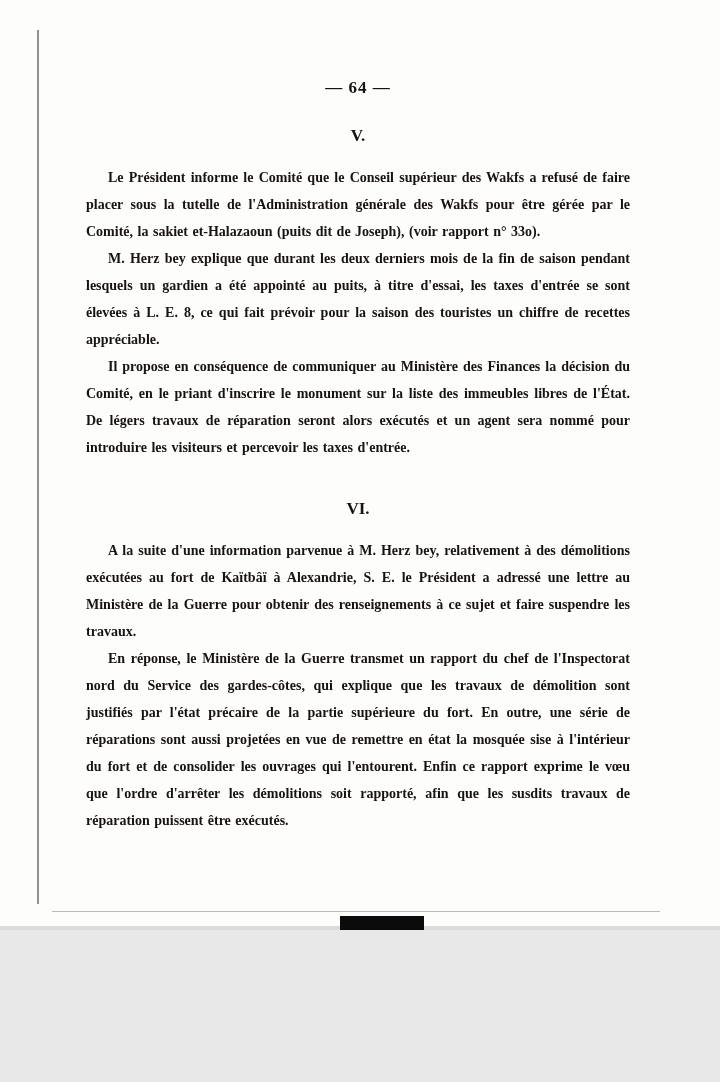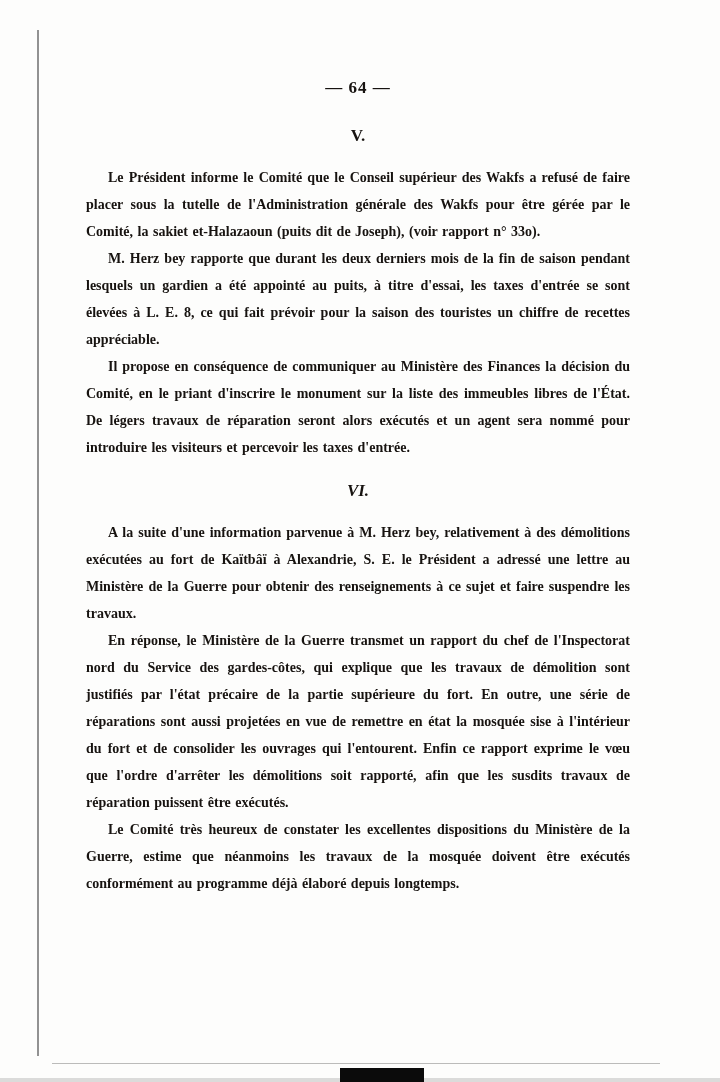--- a/index.html
+++ b/index.html
@@ -3,21 +3,21 @@
 <meta charset="utf-8">
 <style>
   html, body {
     margin: 0;
     padding: 0;
     background: #e8e8e8;
   }
   .page {
     position: relative;
     width: 720px;
-    height: 1082px;
+    height: 930px;
     margin: 0 auto;
     background: #fdfdfc;
     overflow: hidden;
     font-family: "Liberation Serif", "DejaVu Serif", serif;
     color: #171310;
   }
   .content {
     position: absolute;
     top: 78px;
     left: 86px;
@@ -30,22 +30,21 @@
     letter-spacing: 1px;
     margin: 0 0 28px 0;
   }
   .section-heading {
     text-align: center;
     font-size: 17px;
     font-weight: bold;
     margin: 0 0 18px 0;
   }
   .section + .section .section-heading {
-    margin-top: 20px;
-    font-style: italic;
+    margin-top: 38px;
   }
   .section p {
     margin: 0;
     text-indent: 22px;
     text-align: justify;
     font-size: 14px;
     font-weight: bold;
     line-height: 27px;
     word-spacing: 1px;
   }
@@ -93,29 +92,28 @@
 
   <div class="scan-left-edge"></div>
 
   <div class="content">
 
     <div class="page-number">— 64 —</div>
 
     <div class="section">
       <div class="section-heading">V.</div>
       <p>Le Président informe le Comité que le Conseil supérieur des Wakfs a refusé de faire placer sous la tutelle de l'Administration générale des Wakfs pour être gérée par le Comité, la sakiet et-Halazaoun (puits dit de Joseph), (voir rapport n° 33o).</p>
-      <p>M. Herz bey rapporte que durant les deux derniers mois de la fin de saison pendant lesquels un gardien a été appointé au puits, à titre d'essai, les taxes d'entrée se sont élevées à L. E. 8, ce qui fait prévoir pour la saison des touristes un chiffre de recettes appréciable.</p>
+      <p>M. Herz bey explique que durant les deux derniers mois de la fin de saison pendant lesquels un gardien a été appointé au puits, à titre d'essai, les taxes d'entrée se sont élevées à L. E. 8, ce qui fait prévoir pour la saison des touristes un chiffre de recettes appréciable.</p>
       <p>Il propose en conséquence de communiquer au Ministère des Finances la décision du Comité, en le priant d'inscrire le monument sur la liste des immeubles libres de l'État. De légers travaux de réparation seront alors exécutés et un agent sera nommé pour introduire les visiteurs et percevoir les taxes d'entrée.</p>
     </div>
 
     <div class="section">
       <div class="section-heading">VI.</div>
       <p>A la suite d'une information parvenue à M. Herz bey, relativement à des démolitions exécutées au fort de Kaïtbâï à Alexandrie, S. E. le Président a adressé une lettre au Ministère de la Guerre pour obtenir des renseignements à ce sujet et faire suspendre les travaux.</p>
       <p>En réponse, le Ministère de la Guerre transmet un rapport du chef de l'Inspectorat nord du Service des gardes-côtes, qui explique que les travaux de démolition sont justifiés par l'état précaire de la partie supérieure du fort. En outre, une série de réparations sont aussi projetées en vue de remettre en état la mosquée sise à l'intérieur du fort et de consolider les ouvrages qui l'entourent. Enfin ce rapport exprime le vœu que l'ordre d'arrêter les démolitions soit rapporté, afin que les susdits travaux de réparation puissent être exécutés.</p>
-      <p>Le Comité très heureux de constater les excellentes dispositions du Ministère de la Guerre, estime que néanmoins les travaux de la mosquée doivent être exécutés conformément au programme déjà élaboré depuis longtemps.</p>
     </div>
 
   </div>
 
   <div class="scan-bottom-shadow"></div>
   <div class="scan-bottom-line"></div>
   <div class="scan-bottom-bar"></div>
 
 </div>
 

